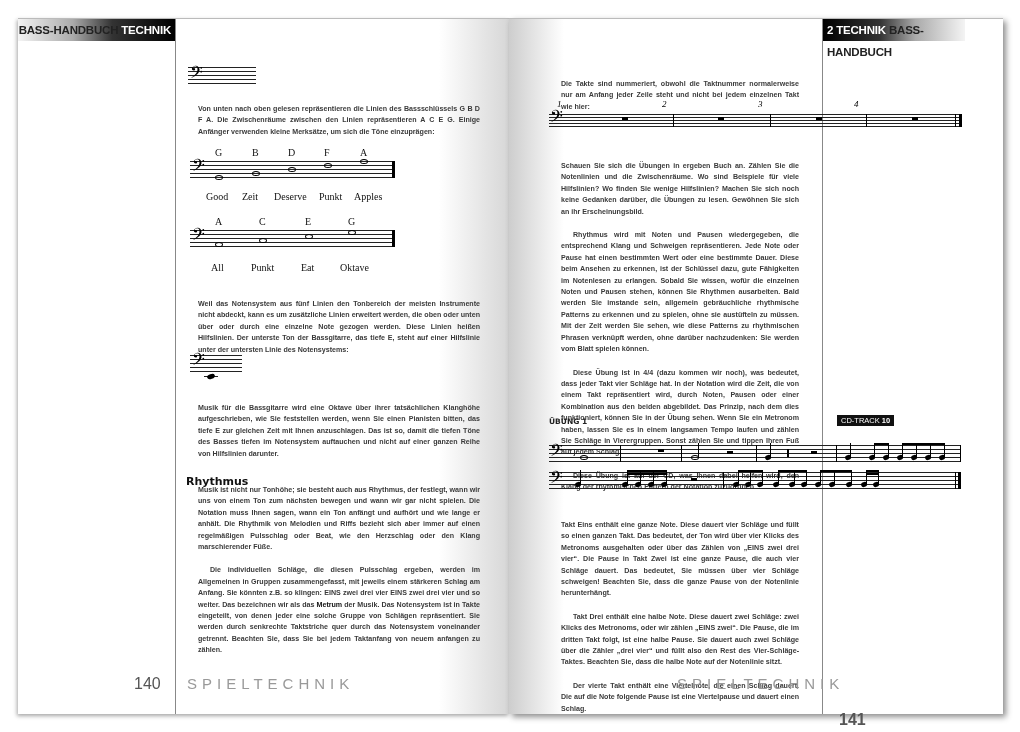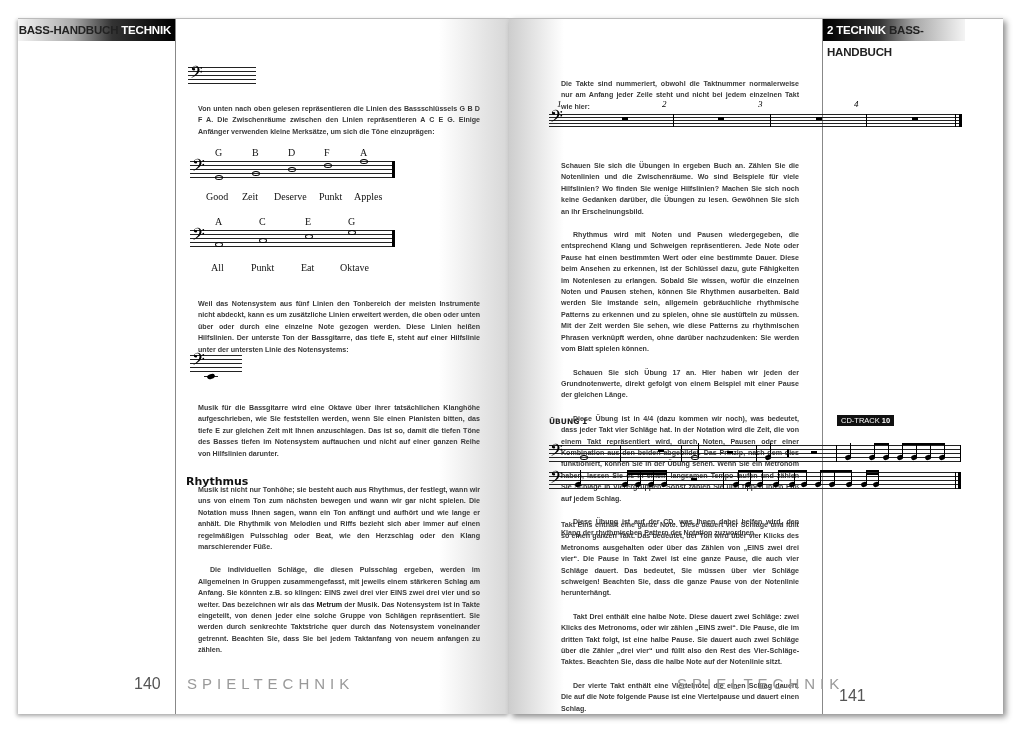--- a/index.html
+++ b/index.html
@@ -175,21 +175,20 @@
       <div class="rest" style="left:267px;top:18px;"></div>
       <div class="bar" style="left:317px;top:15px;height:13px;"></div>
       <div class="rest" style="left:363px;top:18px;"></div>
       <div class="bar" style="left:406px;top:15px;height:13px;"></div>
       <div class="bar thick" style="left:410px;top:15px;height:13px;"></div>
     </div>
 
     <div class="text col-right" style="top:130px;">
       <p>Schauen Sie sich die Übungen in ergeben Buch an. Zählen Sie die Notenlinien und die Zwischenräume. Wo sind Beispiele für viele Hilfslinien? Wo finden Sie wenige Hilfslinien? Machen Sie sich noch keine Gedanken darüber, die Übungen zu lesen. Gewöhnen Sie sich an ihr Erscheinungsbild.</p>
       <p class="ind">Rhythmus wird mit Noten und Pausen wiedergegeben, die entsprechend Klang und Schweigen repräsentieren. Jede Note oder Pause hat einen bestimmten Wert oder eine bestimmte Dauer. Diese beim Ansehen zu erkennen, ist der Schlüssel dazu, gute Fähigkeiten im Notenlesen zu erlangen. Sobald Sie wissen, wofür die einzelnen Noten und Pausen stehen, können Sie Rhythmen ausarbeiten. Bald werden Sie imstande sein, allgemein gebräuchliche rhythmische Patterns zu erkennen und zu spielen, ohne sie austüfteln zu müssen. Mit der Zeit werden Sie sehen, wie diese Patterns zu rhythmischen Phrasen verknüpft werden, ohne darüber nachzudenken: Sie werden vom Blatt spielen können.</p>
-      <p class="ind">Schauen Sie sich Übung 17 an. Hier haben wir jeden der Grundnotenwerte, direkt gefolgt von einem Beispiel mit einer Pause der gleichen Länge.</p>
       <p class="ind">Diese Übung ist in 4/4 (dazu kommen wir noch), was bedeutet, dass jeder Takt vier Schläge hat. In der Notation wird die Zeit, die von einem Takt repräsentiert wird, durch Noten, Pausen oder einer Kombination aus den beiden abgebildet. Das Prinzip, nach dem dies funktioniert, können Sie in der Übung sehen. Wenn Sie ein Metronom haben, lassen Sie es in einem langsamen Tempo laufen und zählen Sie Schläge in Vierergruppen. Sonst zählen Sie und tippen Ihren Fuß auf jedem Schlag.</p>
       <p class="ind">Diese Übung ist auf der CD, was Ihnen dabei helfen wird, den Klang der rhythmischen Pattern der Notation zuzuordnen.</p>
     </div>
 
     <div class="ex-title" style="left:40px;top:398px;">ÜBUNG 1</div>
     <div class="cd-badge" style="left:328px;top:396px;">
       <span>CD-TRACK</span>
       <b>10</b>
     </div>
 
@@ -284,15 +283,15 @@
       <div class="bar thick" style="left:409px;top:2px;height:17px;"></div>
     </div>
 
     <div class="text col-right" style="top:489px;">
       <p>Takt Eins enthält eine ganze Note. Diese dauert vier Schläge und füllt so einen ganzen Takt. Das bedeutet, der Ton wird über vier Klicks des Metronoms ausgehalten oder über das Zählen von „EINS zwei drei vier“. Die Pause in Takt Zwei ist eine ganze Pause, die auch vier Schläge dauert. Das bedeutet, Sie müssen über vier Schläge schweigen! Beachten Sie, dass die ganze Pause von der Notenlinie herunterhängt.</p>
       <p class="ind">Takt Drei enthält eine halbe Note. Diese dauert zwei Schläge: zwei Klicks des Metronoms, oder wir zählen „EINS zwei“. Die Pause, die im dritten Takt folgt, ist eine halbe Pause. Sie dauert auch zwei Schläge über die Zähler „drei vier“ und füllt also den Rest des Vier-Schläge-Taktes. Beachten Sie, dass die halbe Note auf der Notenlinie sitzt.</p>
       <p class="ind">Der vierte Takt enthält eine Viertelnote, die einen Schlag dauert. Die auf die Note folgende Pause ist eine Viertelpause und dauert einen Schlag.</p>
     </div>
 
     <div class="footer-title" style="left:168px;top:656px;">SPIELTECHNIK</div>
-    <div class="pagenum" style="left:330px;top:668px;">141</div>
+    <div class="pagenum" style="left:330px;top:692px;font-weight:bold;">141</div>
   </div>
 </div>
 
 </body></html>

